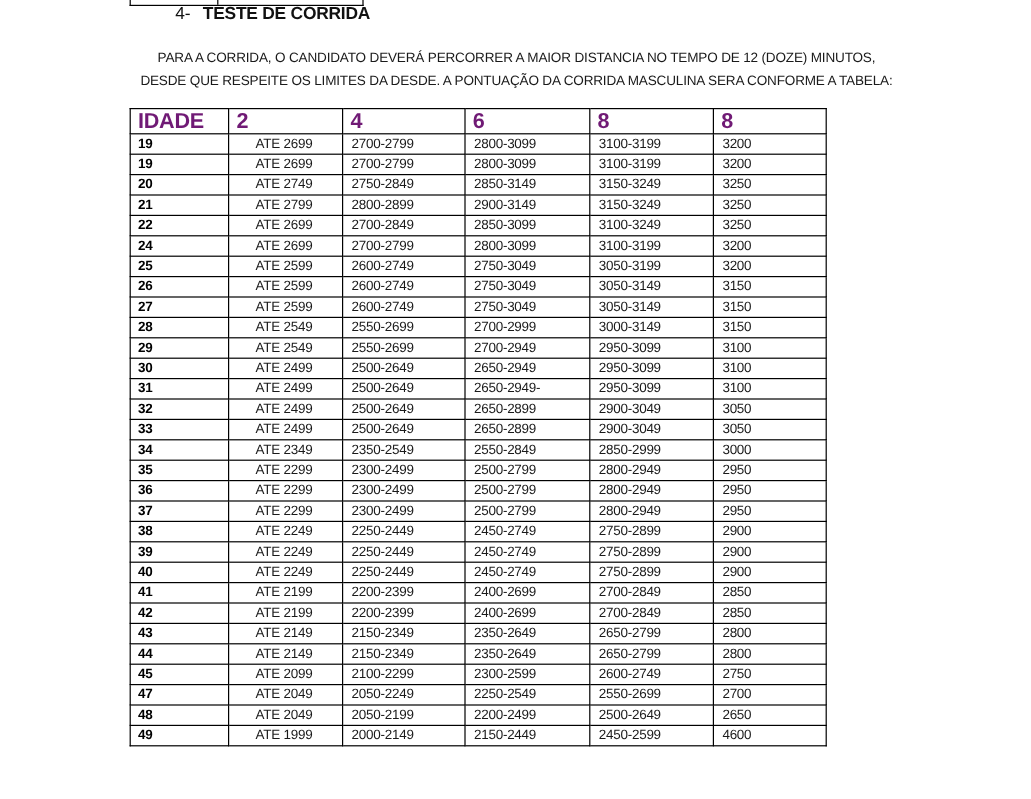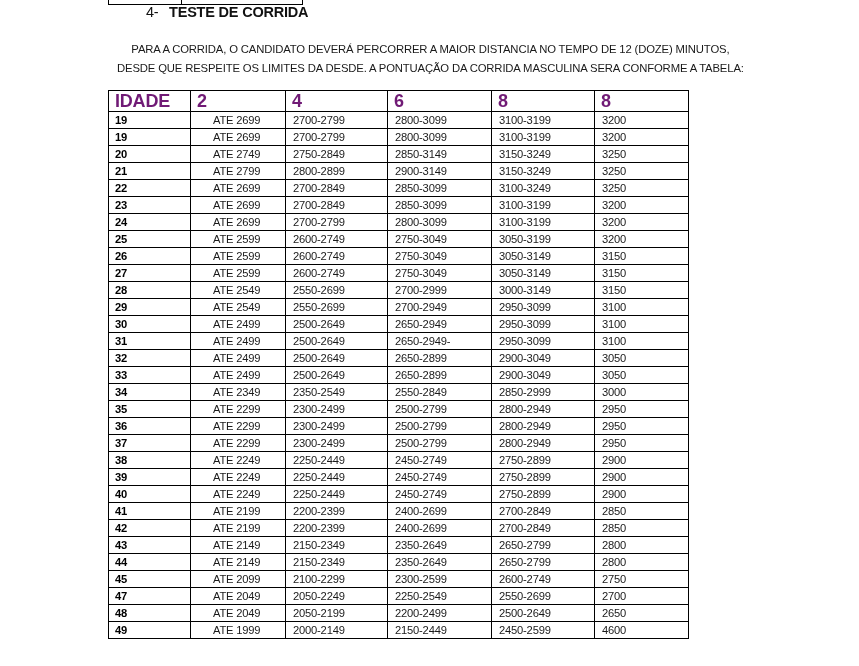--- a/index.html
+++ b/index.html
@@ -94,28 +94,20 @@
       </tr>
       <tr>
         <td class="age">22</td>
         <td class="c2">ATE 2699</td>
         <td>2700-2849</td>
         <td>2850-3099</td>
         <td>3100-3249</td>
         <td>3250</td>
       </tr>
       <tr>
-        <td class="age">23</td>
-        <td class="c2">ATE 2699</td>
-        <td>2700-2849</td>
-        <td>2850-3099</td>
-        <td>3100-3199</td>
-        <td>3200</td>
-      </tr>
-      <tr>
         <td class="age">24</td>
         <td class="c2">ATE 2699</td>
         <td>2700-2799</td>
         <td>2800-3099</td>
         <td>3100-3199</td>
         <td>3200</td>
       </tr>
       <tr>
         <td class="age">25</td>
         <td class="c2">ATE 2599</td>

